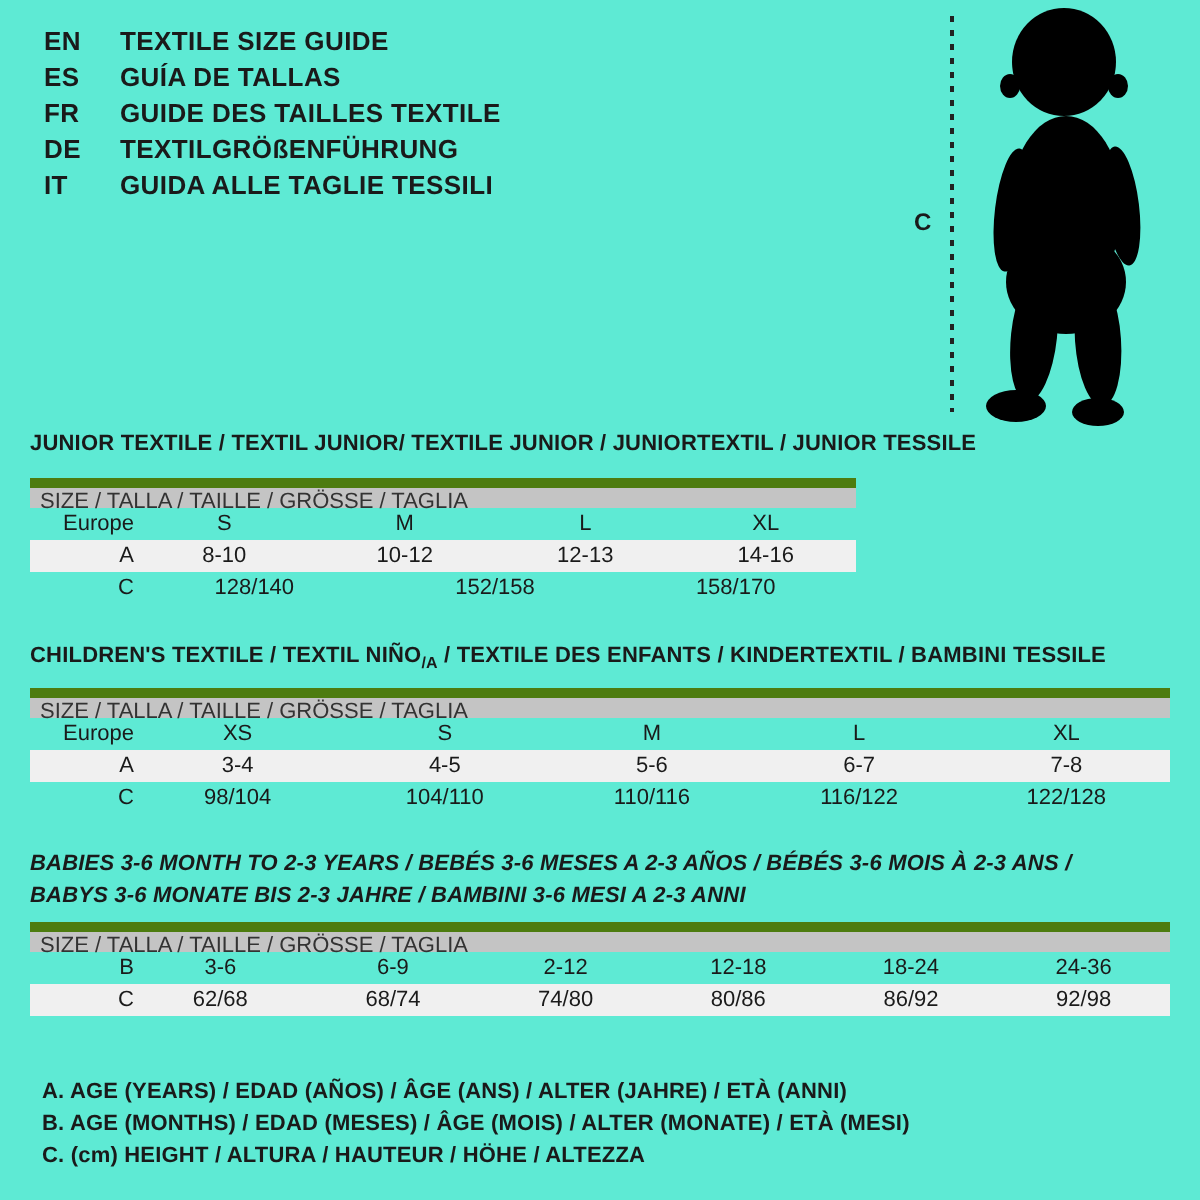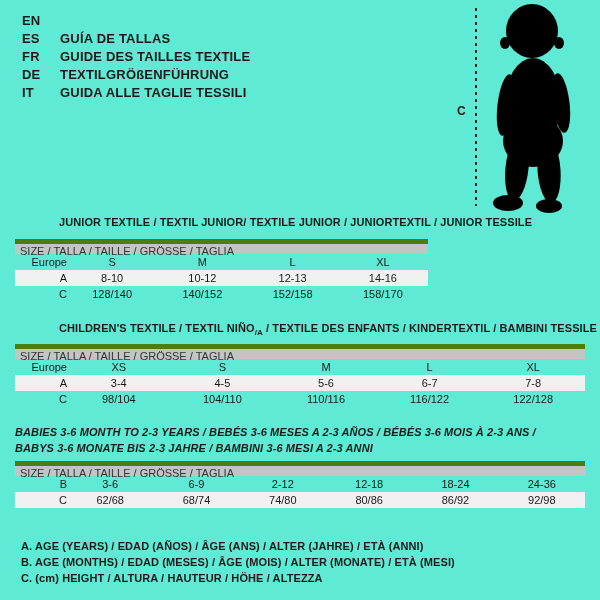--- a/index.html
+++ b/index.html
@@ -45,32 +45,33 @@
     font-size:11px;padding-left:5px;box-sizing:border-box;border-top:5px solid #4d7c0f;
   }
   .trow{display:flex;height:16px;line-height:16px;font-size:11px;}
   .trow.alt{background:var(--alt);}
   .tlabel{flex:0 0 52px;width:52px;padding-left:5px;box-sizing:border-box;text-align:right;}
   .tcell{flex:1;text-align:center;}
 
   
   .legend{position:absolute;left:21px;top:538px;font-size:11px;font-weight:bold;line-height:16px;letter-spacing:0.1px;}
 
-  .title-1{top:214px;margin-left:44px;}
-  .title-2{top:320px;margin-left:44px;}
+  .title-1{top:214px;}
+  .title-2{top:320px;}
   .title-3{top:424px;font-style:italic;}
 </style>
 </head>
 <body>
 
 <div class="page">
 
   <div class="langs">
     <div class="lang-row">
       <span class="lang-code">EN</span>
+      <span class="lang-label">TEXTILE SIZE GUIDE</span>
     </div>
     <div class="lang-row">
       <span class="lang-code">ES</span>
       <span class="lang-label">GUÍA DE TALLAS</span>
     </div>
     <div class="lang-row">
       <span class="lang-code">FR</span>
       <span class="lang-label">GUIDE DES TAILLES TEXTILE</span>
     </div>
     <div class="lang-row">
@@ -116,21 +117,20 @@
     <div class="trow alt">
       <span class="tlabel">A</span>
       <span class="tcell">8-10</span>
       <span class="tcell">10-12</span>
       <span class="tcell">12-13</span>
       <span class="tcell">14-16</span>
     </div>
     <div class="trow">
       <span class="tlabel">C</span>
       <span class="tcell">128/140</span>
-      <span class="tcell">140/152</span>
       <span class="tcell">152/158</span>
       <span class="tcell">158/170</span>
     </div>
   </div>
 
   <div class="sec-title title-2">
     <span>CHILDREN'S TEXTILE / TEXTIL NIÑO</span><sub>/A</sub><span> / TEXTILE DES ENFANTS / KINDERTEXTIL / BAMBINI TESSILE</span>
   </div>
   <div class="size-table t2">
     <div class="thead">SIZE / TALLA / TAILLE / GRÖSSE / TAGLIA</div>

